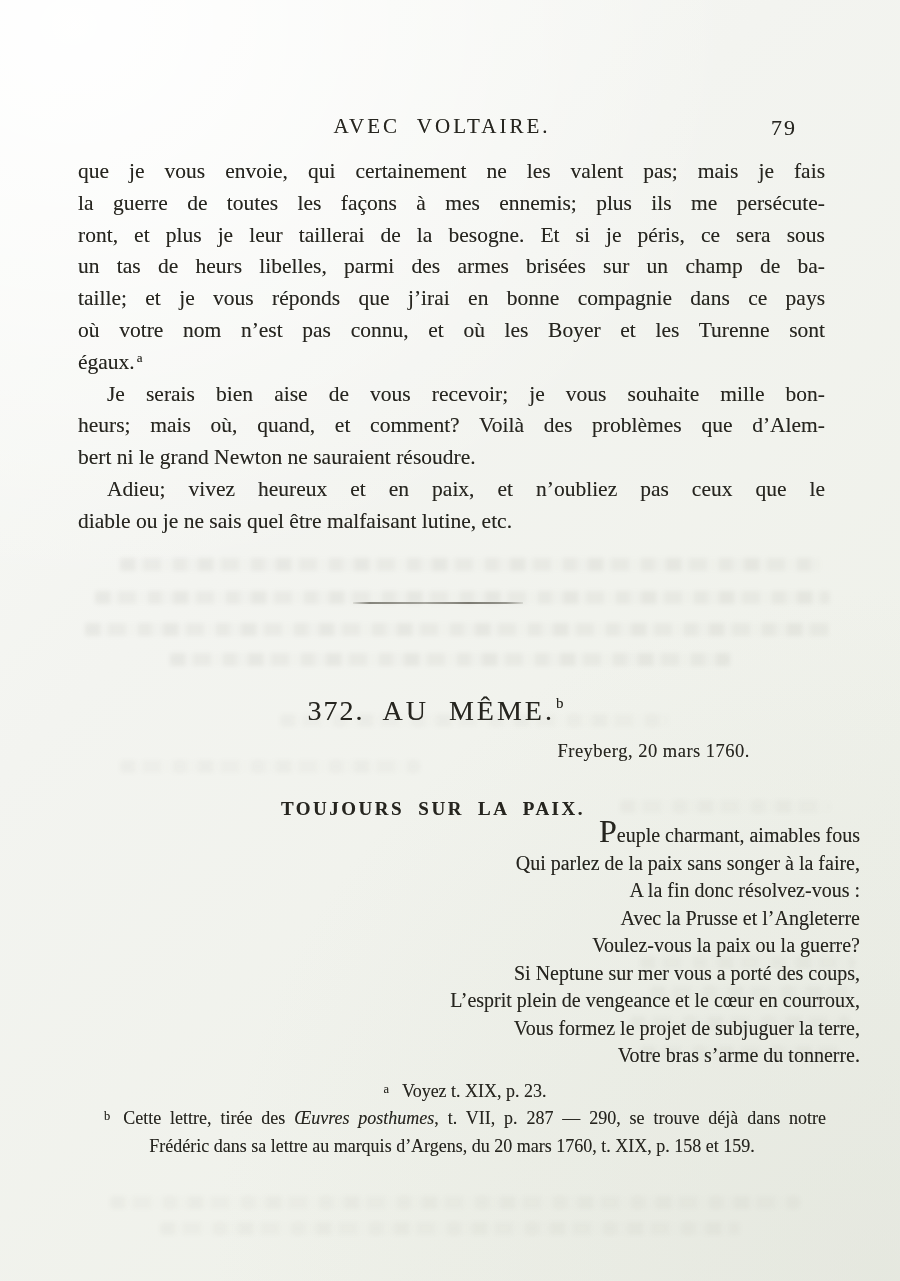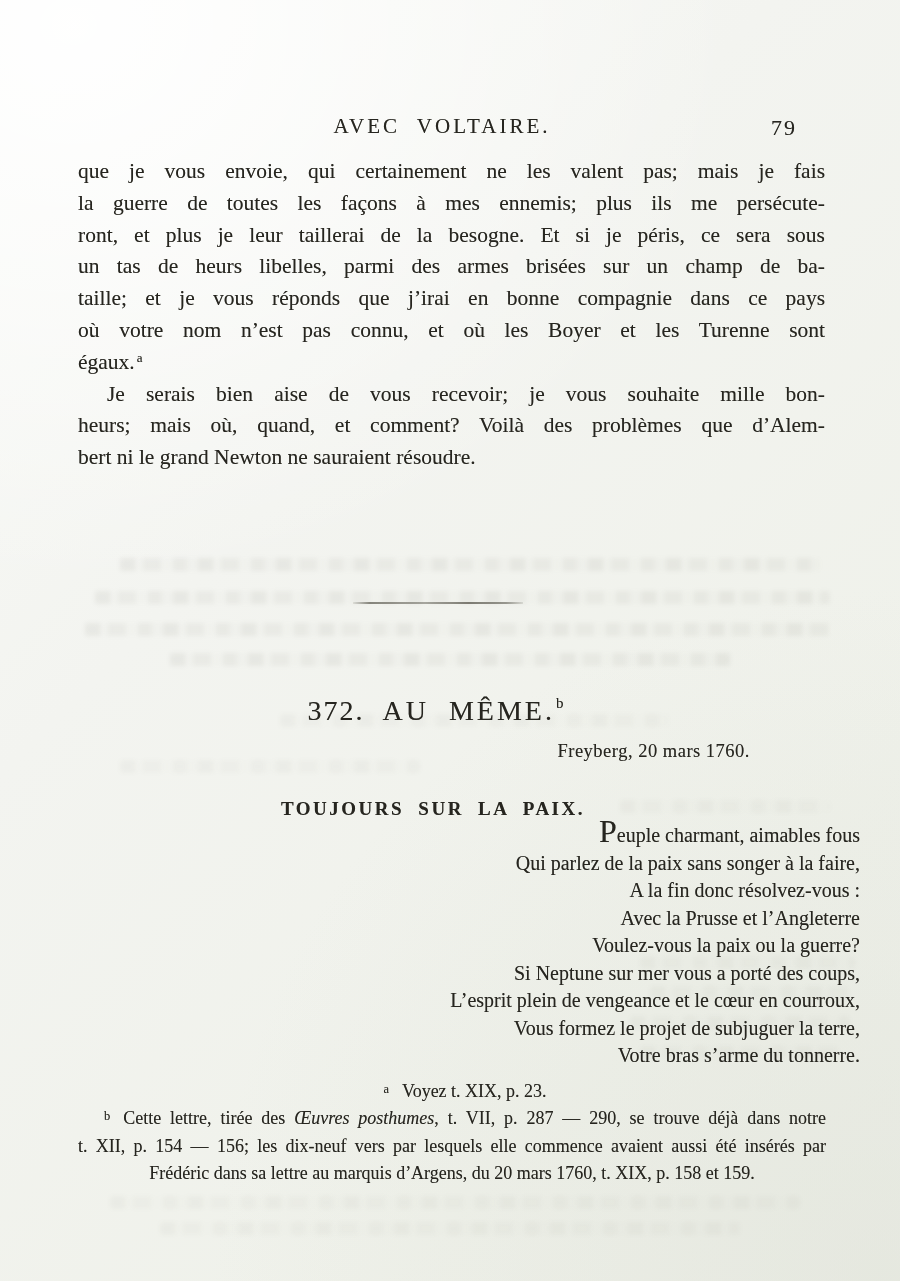--- a/index.html
+++ b/index.html
@@ -138,20 +138,24 @@
       <div class="line">un tas de heurs libelles, parmi des armes brisées sur un champ de ba-</div>
       <div class="line">taille; et je vous réponds que j’irai en bonne compagnie dans ce pays</div>
       <div class="line">où votre nom n’est pas connu, et où les Boyer et les Turenne sont</div>
       <div class="line last"><span>égaux.</span><sup class="note-ref">a</sup></div>
     </div>
     <div class="para">
       <div class="line indent">Je serais bien aise de vous recevoir; je vous souhaite mille bon-</div>
       <div class="line">heurs; mais où, quand, et comment? Voilà des problèmes que d’Alem-</div>
       <div class="line last">bert ni le grand Newton ne sauraient résoudre.</div>
     </div>
+    <div class="para">
+      <div class="line indent">Adieu; vivez heureux et en paix, et n’oubliez pas ceux que le</div>
+      <div class="line last">diable ou je ne sais quel être malfaisant lutine, etc.</div>
+    </div>
   </div>
 
   <div class="divider"></div>
 
   <div class="letter-heading">
     <span class="letter-number">372.</span><span class="letter-title">AU MÊME.</span><sup class="note-ref">b</sup>
   </div>
 
   <div class="dateline">Freyberg, 20 mars 1760.</div>
   <div class="subject">TOUJOURS SUR LA PAIX.</div>
@@ -164,17 +168,16 @@
     <div class="poem-line">Voulez-vous la paix ou la guerre?</div>
     <div class="poem-line">Si Neptune sur mer vous a porté des coups,</div>
     <div class="poem-line">L’esprit plein de vengeance et le cœur en courroux,</div>
     <div class="poem-line">Vous formez le projet de subjuguer la terre,</div>
     <div class="poem-line">Votre bras s’arme du tonnerre.</div>
   </div>
 
   <div class="footnotes">
     <div class="fn-line"><span class="fn-marker">a</span><span>Voyez t. XIX, p. 23.</span></div>
     <div class="fn-line justify"><span class="fn-marker">b</span><span>Cette lettre, tirée des </span><span class="italic">Œuvres posthumes</span><span>, t. VII, p. 287 — 290, se trouve déjà dans notre</span></div>
-    <div class="fn-line justify">t. XII, p. 154 — 156; les dix-neuf vers par lesquels elle commence avaient aussi été insérés par</div>
     <div class="fn-line">Frédéric dans sa lettre au marquis d’Argens, du 20 mars 1760, t. XIX, p. 158 et 159.</div>
   </div>
 
 </div>
 
 </body></html>

